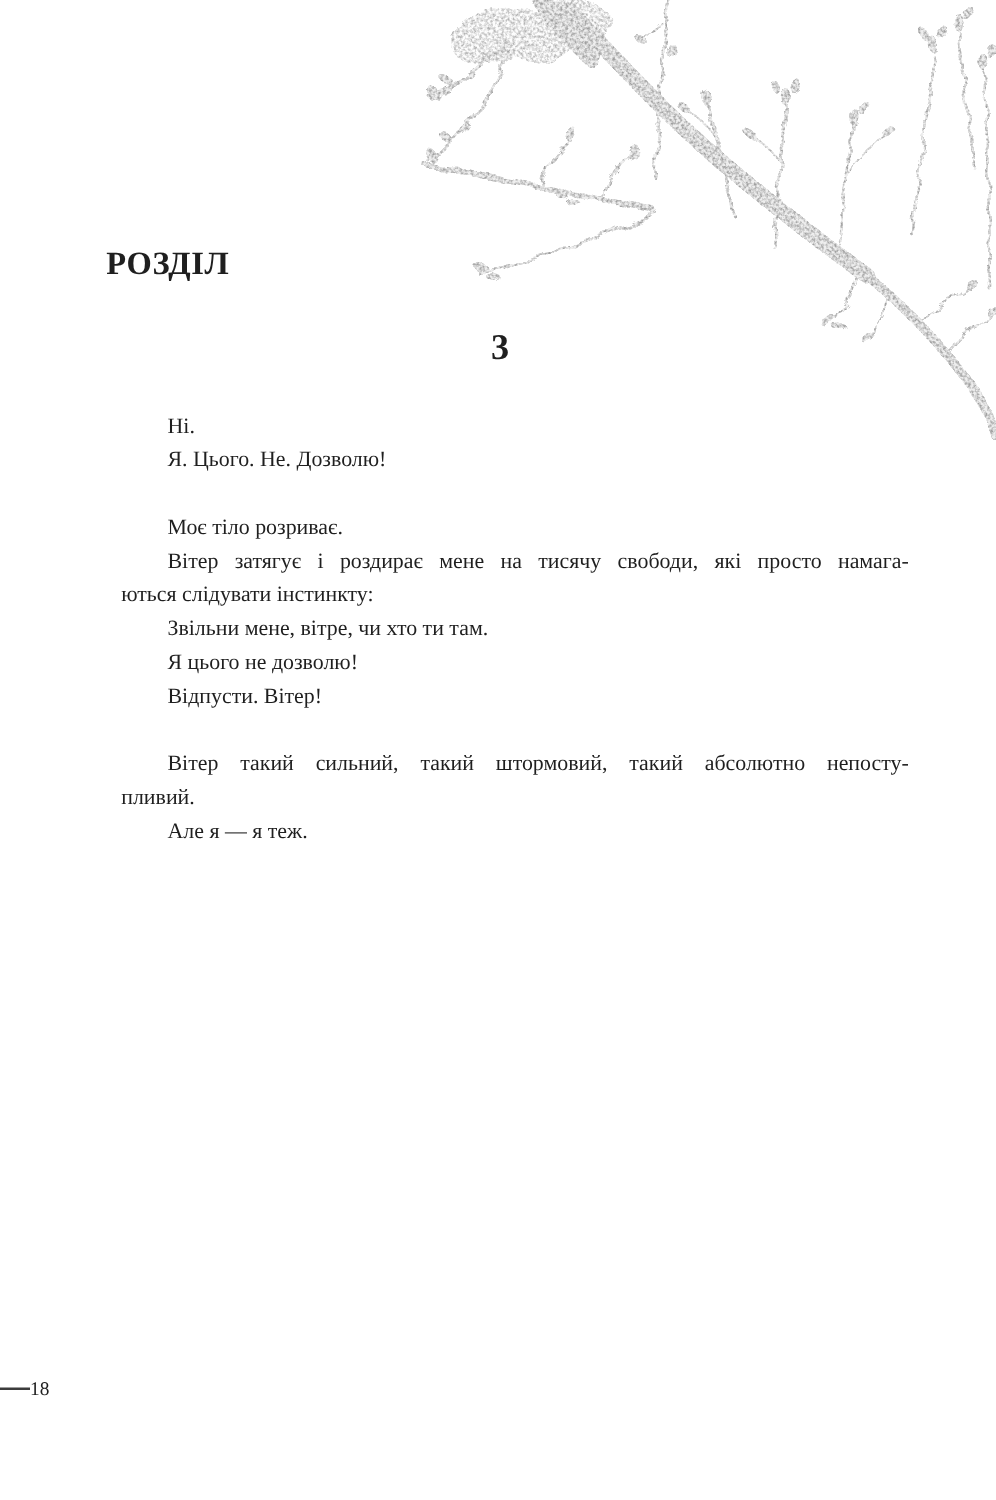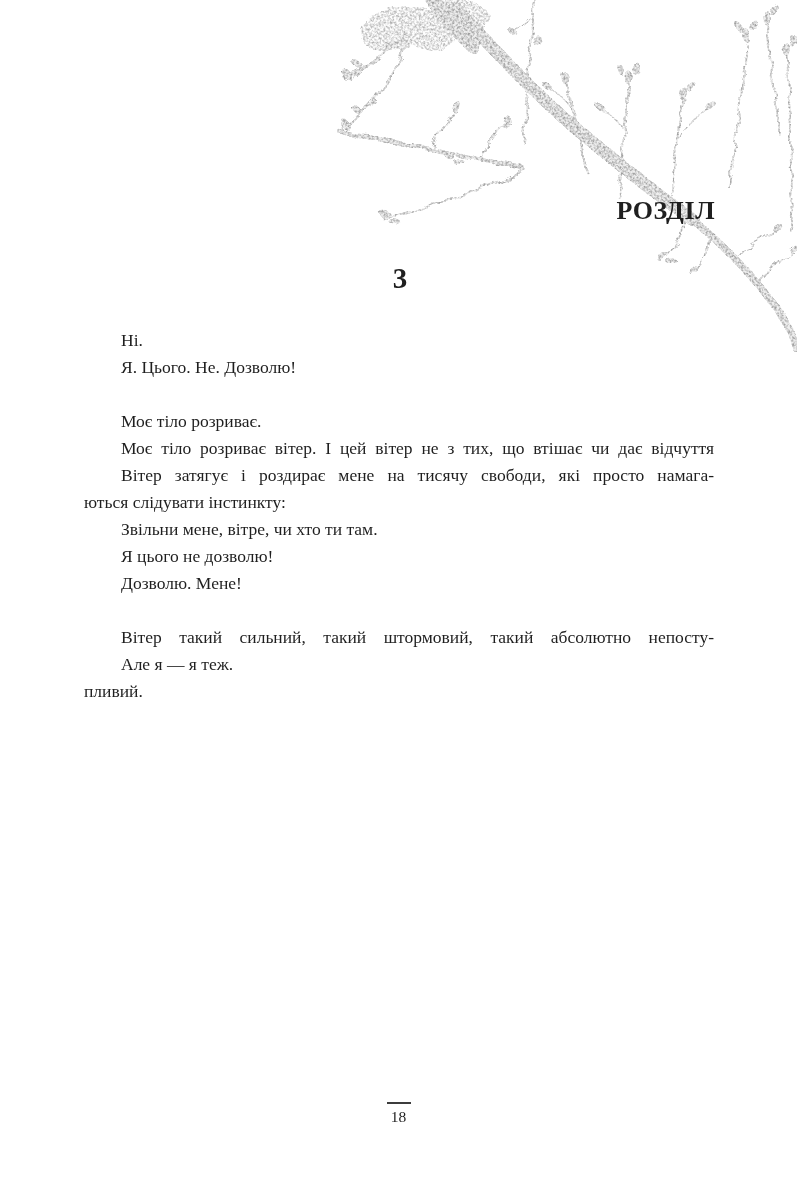--- a/index.html
+++ b/index.html
@@ -10,37 +10,37 @@
     width:797px; height:1200px;
     background:var(--paper);
     overflow:hidden;
     font-family:"Liberation Serif", "DejaVu Serif", serif;
     color:var(--ink);
     margin:0 auto;
   }
   .branch-wrap { position:absolute; top:0; left:337px; width:460px; height:355px; }
   .chapter-label {
     position:absolute; top:196px; left:85px; width:630px;
-    text-align:right; font-size:26px; font-weight:bold; letter-spacing:0.5px;
+    text-align:left; font-size:26px; font-weight:bold; letter-spacing:0.5px;
   }
   .chapter-number {
     position:absolute; top:262px; left:85px; width:630px;
     text-align:center; font-size:29px; font-weight:bold;
   }
   .body-text {
-    position:absolute; top:327px; left:84px; width:630px;
+    position:absolute; top:327px; left:97px; width:630px;
     font-size:17.5px;
   }
   .line { line-height:27px; min-height:27px; }
   .line.indent { text-indent:37px; }
   .line.fill { text-align:justify; text-align-last:justify; }
   .blank-line { height:27px; }
   .footer {
     position:absolute; top:1102px; left:0; width:797px;
-    display:flex; flex-direction:column; align-items:center;
+    display:flex; flex-direction:row; align-items:center;
   }
   .footer-rule { width:24px; height:2px; background:#3c3c3c; margin-bottom:3px; }
   .footer-number { font-size:15.5px; line-height:20px; }
 </style>
 </head>
 <body>
 
 <div class="page">
 
   <div class="branch-wrap">
@@ -132,30 +132,29 @@
   </div>
 
   <div class="chapter-label">РОЗДІЛ</div>
   <div class="chapter-number">3</div>
 
   <div class="body-text">
       <div class="line indent">Ні.</div>
       <div class="line indent">Я. Цього. Не. Дозволю!</div>
       <div class="blank-line"></div>
       <div class="line indent">Моє тіло розриває.</div>
-      <div class="line indent fill">Моє тіло розриває вітер. І цей вітер не з тих, що втішає чи дає відчуття</div>
       <div class="line indent fill">Вітер затягує і роздирає мене на тисячу свободи, які просто намага-</div>
       <div class="line">ються слідувати інстинкту:</div>
       <div class="line indent">Звільни мене, вітре, чи хто ти там.</div>
       <div class="line indent">Я цього не дозволю!</div>
-      <div class="line indent">Дозволю. Мене!</div>
+      <div class="line indent">Відпусти. Вітер!</div>
       <div class="blank-line"></div>
       <div class="line indent fill">Вітер такий сильний, такий штормовий, такий абсолютно непосту-</div>
+      <div class="line">пливий.</div>
       <div class="line indent">Але я — я теж.</div>
-      <div class="line">пливий.</div>
     </div>
 
   <div class="footer">
     <div class="footer-rule"></div>
     <div class="footer-number">18</div>
   </div>
 
 </div>
 
 </body></html>

